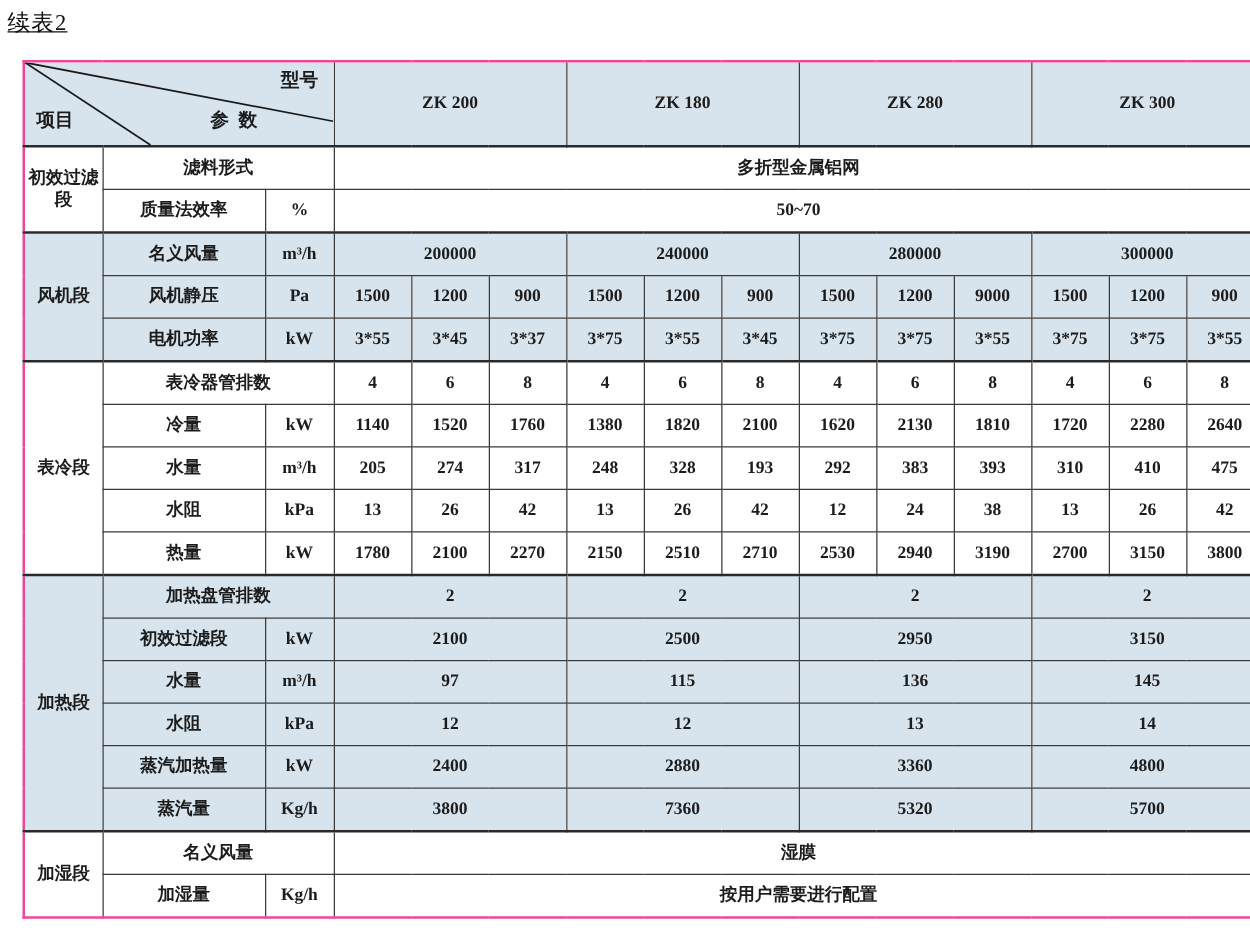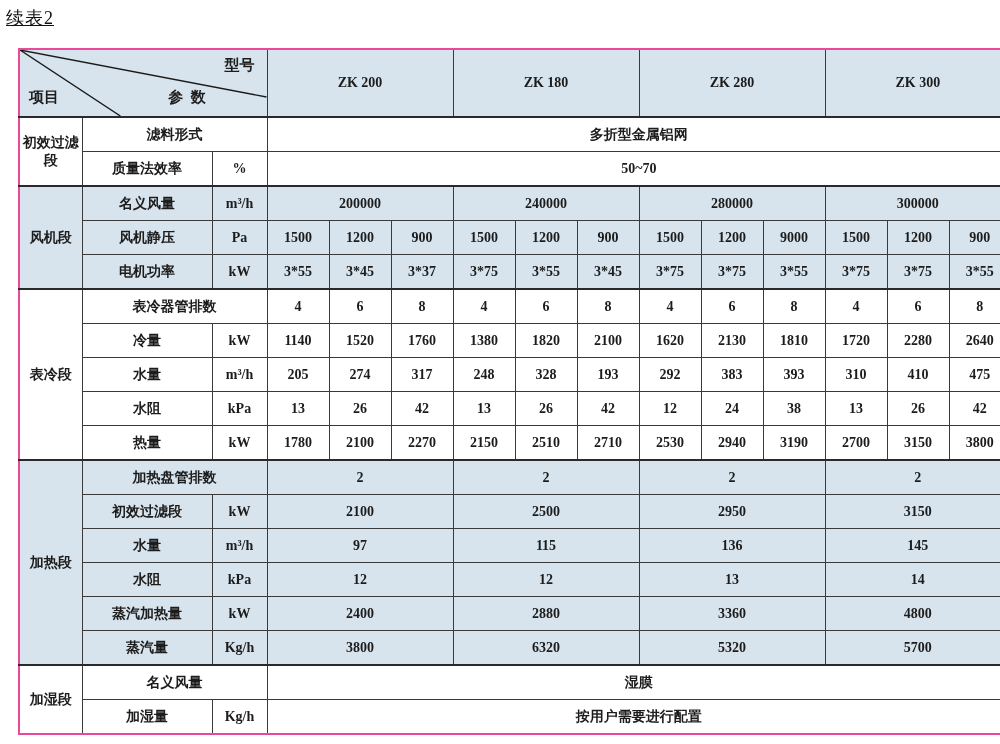--- a/index.html
+++ b/index.html
@@ -297,21 +297,21 @@
         <td>kW</td>
         <td colspan="3">2400</td>
         <td colspan="3">2880</td>
         <td colspan="3">3360</td>
         <td colspan="3">4800</td>
       </tr>
       <tr class="band-blue">
         <td>蒸汽量</td>
         <td>Kg/h</td>
         <td colspan="3">3800</td>
-        <td colspan="3">6320</td>
+        <td colspan="3">7360</td>
         <td colspan="3">5320</td>
         <td colspan="3">5700</td>
       </tr>
 
       <tr class="band-white sec-top">
         <td rowspan="2" class="sec">加湿段</td>
         <td colspan="2">名义风量</td>
         <td colspan="12">湿膜</td>
       </tr>
       <tr class="band-white">

